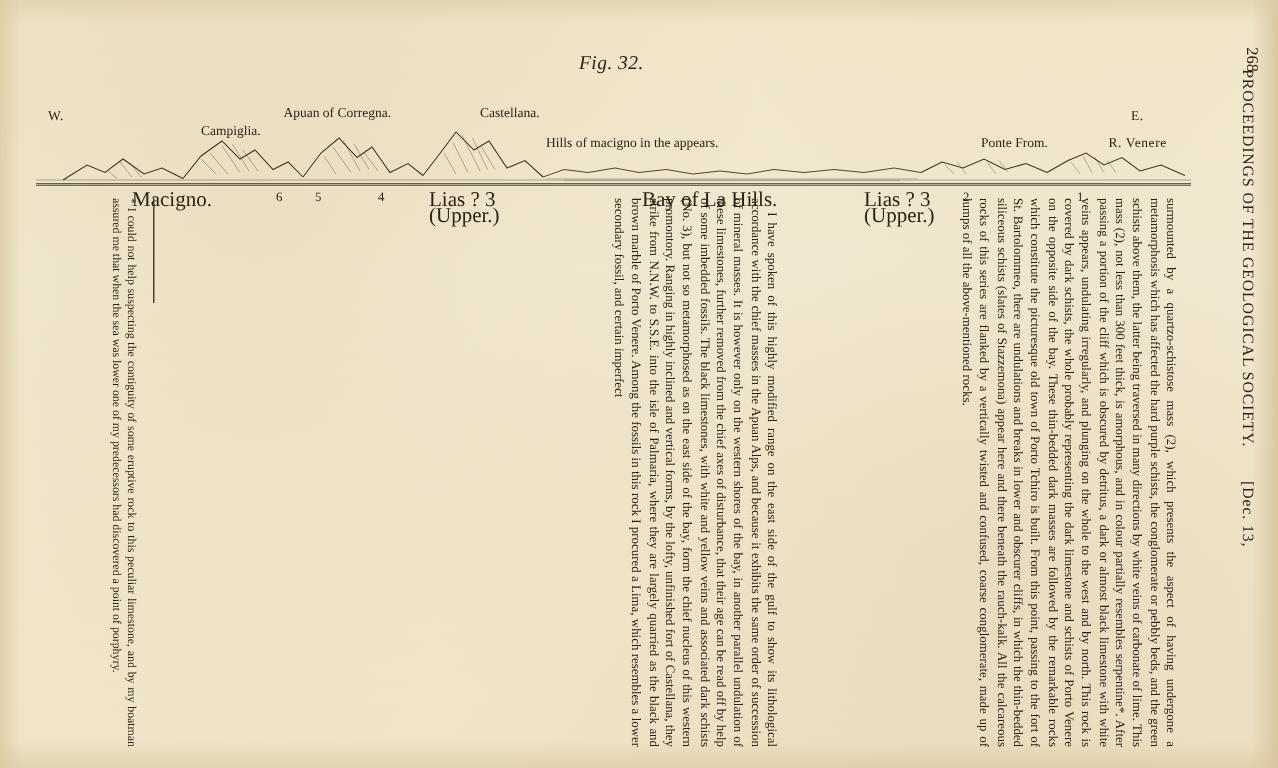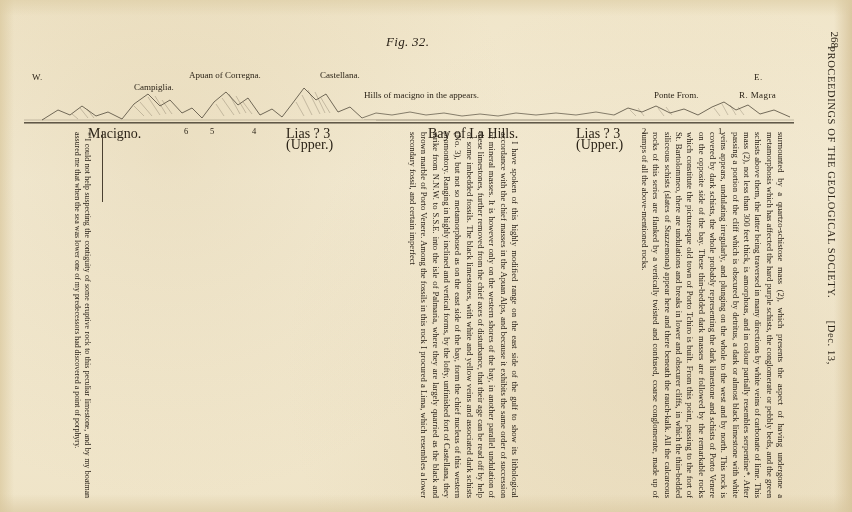--- a/index.html
+++ b/index.html
@@ -216,21 +216,21 @@
       <span style="display:inline-block;width:16px"></span>
       <span>[Dec. 13,</span>
     </div>
   </div>
 
   <div class="figure-area">
     <div class="fig-caption">Fig. 32.</div>
 
     <div class="dir-label dir-w">W.</div>
     <div class="dir-label dir-e">E.</div>
-    <div class="dir-label dir-rmagra">R. Magra</div>
+    <div class="dir-label dir-rmagra">R. Venere</div>
 
     <div class="top-label lbl-campiglia">Campiglia.</div>
     <div class="top-label lbl-corregna">Apuan of Corregna.</div>
     <div class="top-label lbl-castellana">Castellana.</div>
     <div class="top-label lbl-macigno-dist">Hills of macigno in the appears.</div>
     <div class="top-label lbl-ponte">Ponte From.</div>
 
     <svg class="panorama" viewBox="0 0 770 42" preserveAspectRatio="none">
 
       <g stroke="#4a4132" stroke-width="0.35" opacity="0.55">

